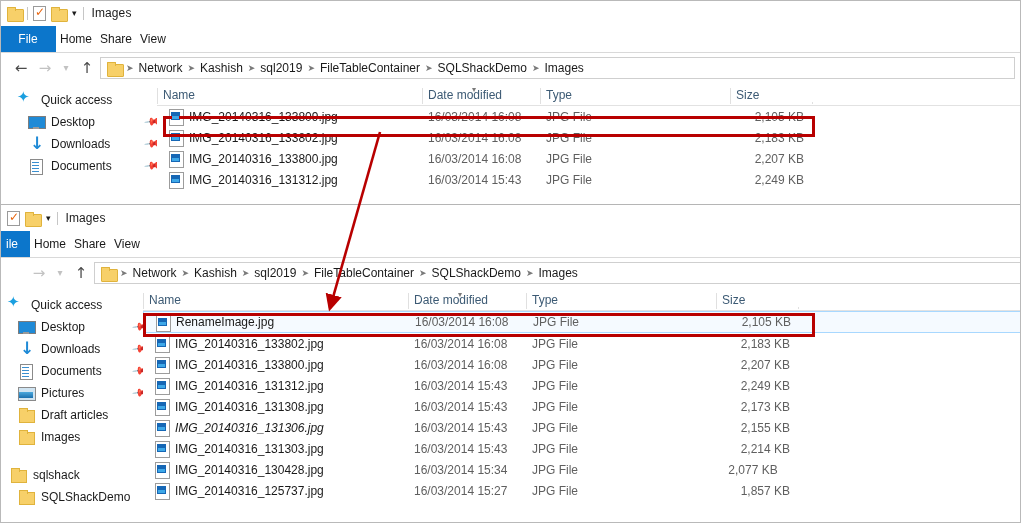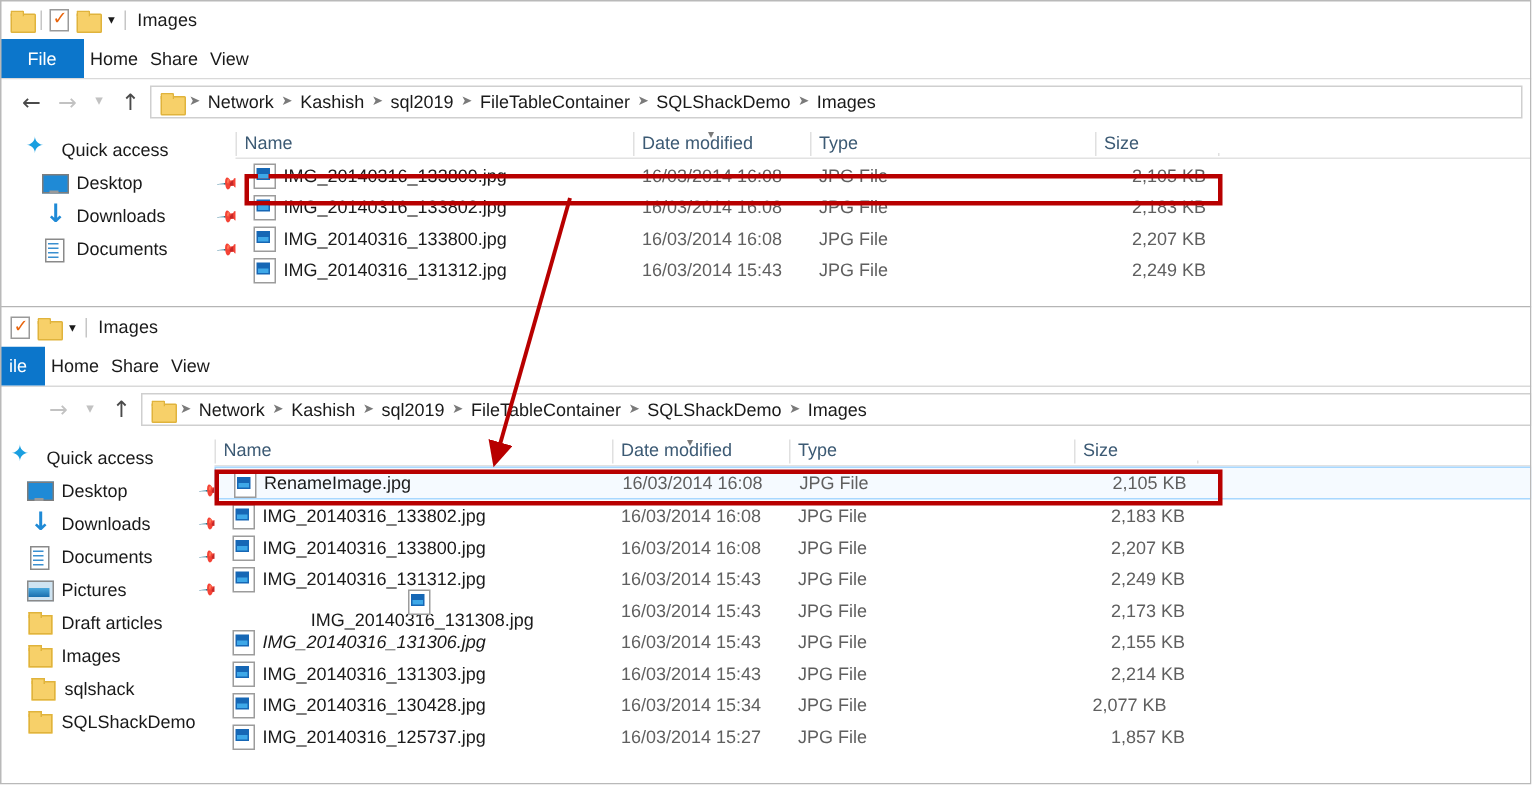--- a/index.html
+++ b/index.html
@@ -329,21 +329,21 @@
               <span class="pin" style="left: 134px;">📌</span>
             </div>
             <div class="nav-row" style="padding-left: 18px;">
               <span class="icn foldr"></span>
               <span class="nav-label">Draft articles</span>
             </div>
             <div class="nav-row" style="padding-left: 18px;">
               <span class="icn foldr"></span>
               <span class="nav-label">Images</span>
             </div>
-            <div class="nav-row" style="padding-left: 20px;">
+            <div class="nav-row" style="padding-left: 10px; margin-top: 16px;">
               <span class="icn foldr"></span>
               <span class="nav-label">sqlshack</span>
             </div>
             <div class="nav-row" style="padding-left: 18px;">
               <span class="icn foldr"></span>
               <span class="nav-label">SQLShackDemo</span>
             </div>
           </div>
       </div>
 
@@ -411,21 +411,21 @@
                 <span class="jpgicon">
                   <i></i>
                 </span>
                 <span>IMG_20140316_131312.jpg</span>
               </div>
               <div class="fcell dim" style="width: 118px; padding-left: 6px;">16/03/2014 15:43</div>
               <div class="fcell dim" style="width: 190px; padding-left: 6px;">JPG File</div>
               <div class="fcell dim" style="width: 82px; text-align: right; padding-right: 8px;">2,249 KB</div>
             </div>
             <div class="frow">
-              <div class="fname" style="width: 265px; padding-left: 12px; flex-direction: column;">
+              <div class="fname" style="width: 265px; padding-left: 12px;">
                 <span class="jpgicon">
                   <i></i>
                 </span>
                 <span>IMG_20140316_131308.jpg</span>
               </div>
               <div class="fcell dim" style="width: 118px; padding-left: 6px;">16/03/2014 15:43</div>
               <div class="fcell dim" style="width: 190px; padding-left: 6px;">JPG File</div>
               <div class="fcell dim" style="width: 82px; text-align: right; padding-right: 8px;">2,173 KB</div>
             </div>
             <div class="frow">

